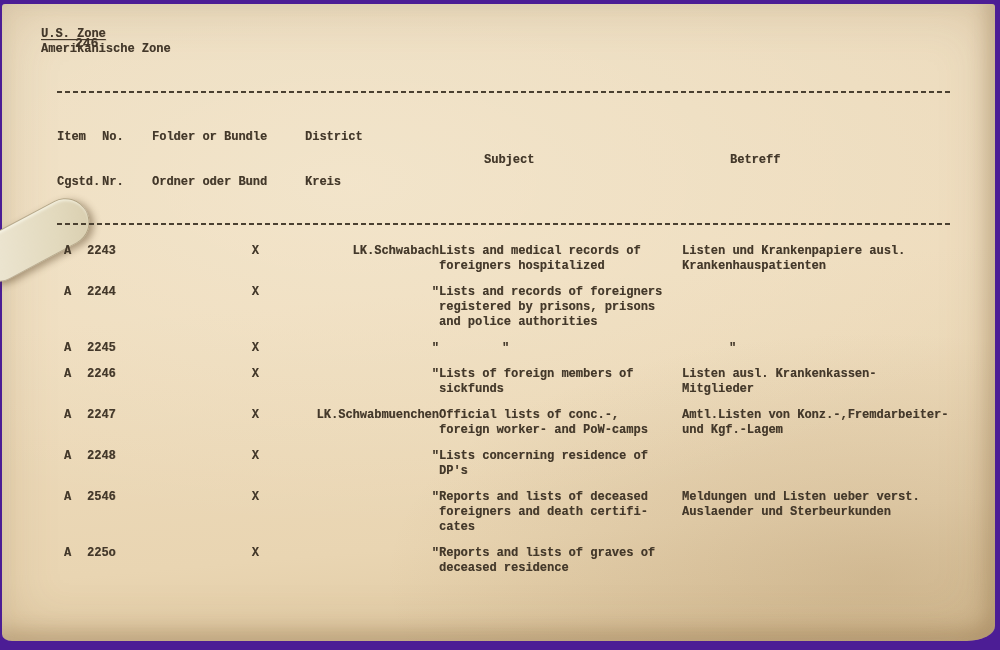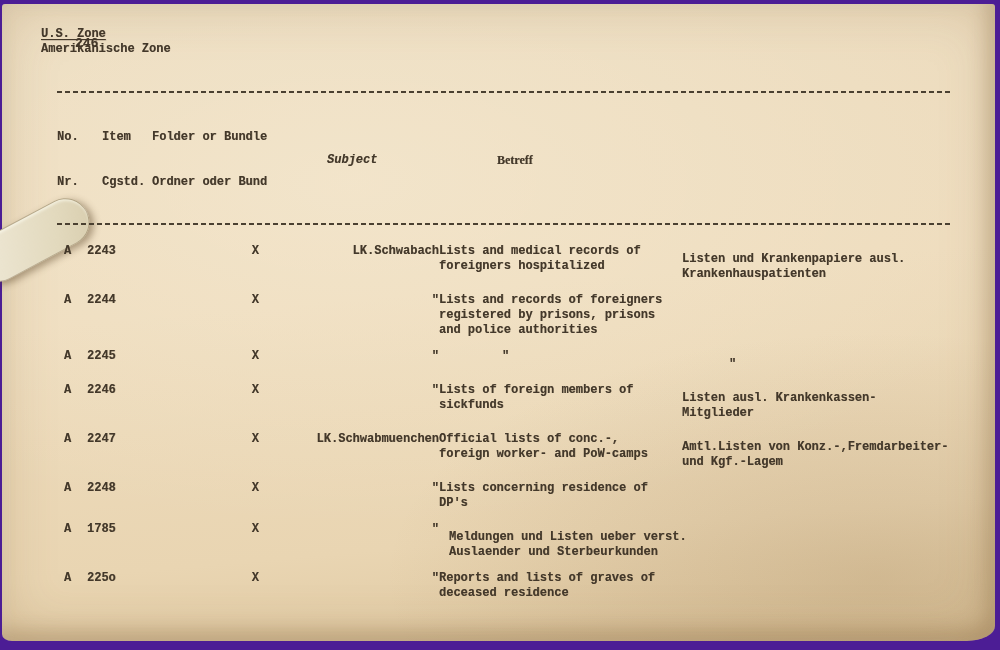--- a/index.html
+++ b/index.html
@@ -34,28 +34,28 @@
   .dash-rule{
     height:2px;
     background:repeating-linear-gradient(90deg,#4a4031 0 5px,transparent 5px 8px);
   }
   .thead{
     display:grid;grid-template-columns:45px 50px 130px 157px 233px 1fr;
     padding:7px 0 3px 0;
   }
   .thead .stack span{display:block;}
   .th-district{padding-left:23px;}
-  .th-subject{align-self:center;padding-left:45px;font-style:italic;}
-  .th-betreff{align-self:center;padding-left:58px;font-family:Liberation Serif, serif;}
+  .th-subject{align-self:center;padding-left:45px;}
+  .th-betreff{align-self:center;padding-left:58px;}
   .rows{padding-top:19px;}
   .row{display:grid;grid-template-columns:30px 60px 130px 162px 233px 1fr;margin-bottom:11px;}
   .c-item{padding-left:7px;}
   .c-folder{text-align:right;padding-right:18px;}
   .c-district{text-align:right;}
-  .c-betreff{padding-left:10px;margin-top:8px;}
+  .c-betreff{padding-left:10px;}
   .c-subject.ditto{padding-left:63px;}
   .c-betreff.ditto{padding-left:57px;}
   .page-curl-tab{
     position:absolute;left:-32px;top:212px;width:122px;height:46px;
     border-radius:24px;
     background:linear-gradient(115deg,#ece5d1 20%,#e2d9bd 70%,#d8cdae 100%);
     border:1px solid rgba(115,95,62,0.4);
     box-shadow:3px 4px 7px rgba(90,68,40,0.45), inset 0 2px 3px rgba(255,255,245,0.6);
     transform:rotate(-28deg);
   }
@@ -74,30 +74,34 @@
       <span class="typed zone-title">U.S. Zone</span>
       <span class="typed zone-subtitle">Amerikanische Zone</span>
     </div>
 
     <div class="table-area">
 
       <div class="dash-rule"></div>
 
       <div class="thead typed">
         <div class="stack">
+          <span>Item</span>
+          <span>Cgstd.</span>
+        </div>
+        <div class="stack">
           <span>No.</span>
           <span>Nr.</span>
         </div>
         <div class="stack">
-          <span>Item</span>
-          <span>Cgstd.</span>
-        </div>
-        <div class="stack">
           <span>Folder or Bundle</span>
           <span>Ordner oder Bund</span>
+        </div>
+        <div class="stack th-district">
+          <span>District</span>
+          <span>Kreis</span>
         </div>
         <div class="th-subject">Subject</div>
         <div class="th-betreff">Betreff</div>
       </div>
 
       <div class="dash-rule"></div>
 
       <div class="rows">
 
         <div class="row typed">
@@ -156,23 +160,26 @@
           <div class="c-item">A</div>
           <div class="c-no">2248</div>
           <div class="c-folder">X</div>
           <div class="c-district">"</div>
           <div class="c-subject">Lists concerning residence of
 DP's</div>
         </div>
 
         <div class="row typed">
           <div class="c-item">A</div>
-          <div class="c-no">1785</div>
+          <div class="c-no">2546</div>
           <div class="c-folder">X</div>
           <div class="c-district">"</div>
+          <div class="c-subject">Reports and lists of deceased
+foreigners and death certifi-
+cates</div>
           <div class="c-betreff">Meldungen und Listen ueber verst.
 Auslaender und Sterbeurkunden</div>
         </div>
 
         <div class="row typed">
           <div class="c-item">A</div>
           <div class="c-no">225o</div>
           <div class="c-folder">X</div>
           <div class="c-district">"</div>
           <div class="c-subject">Reports and lists of graves of

